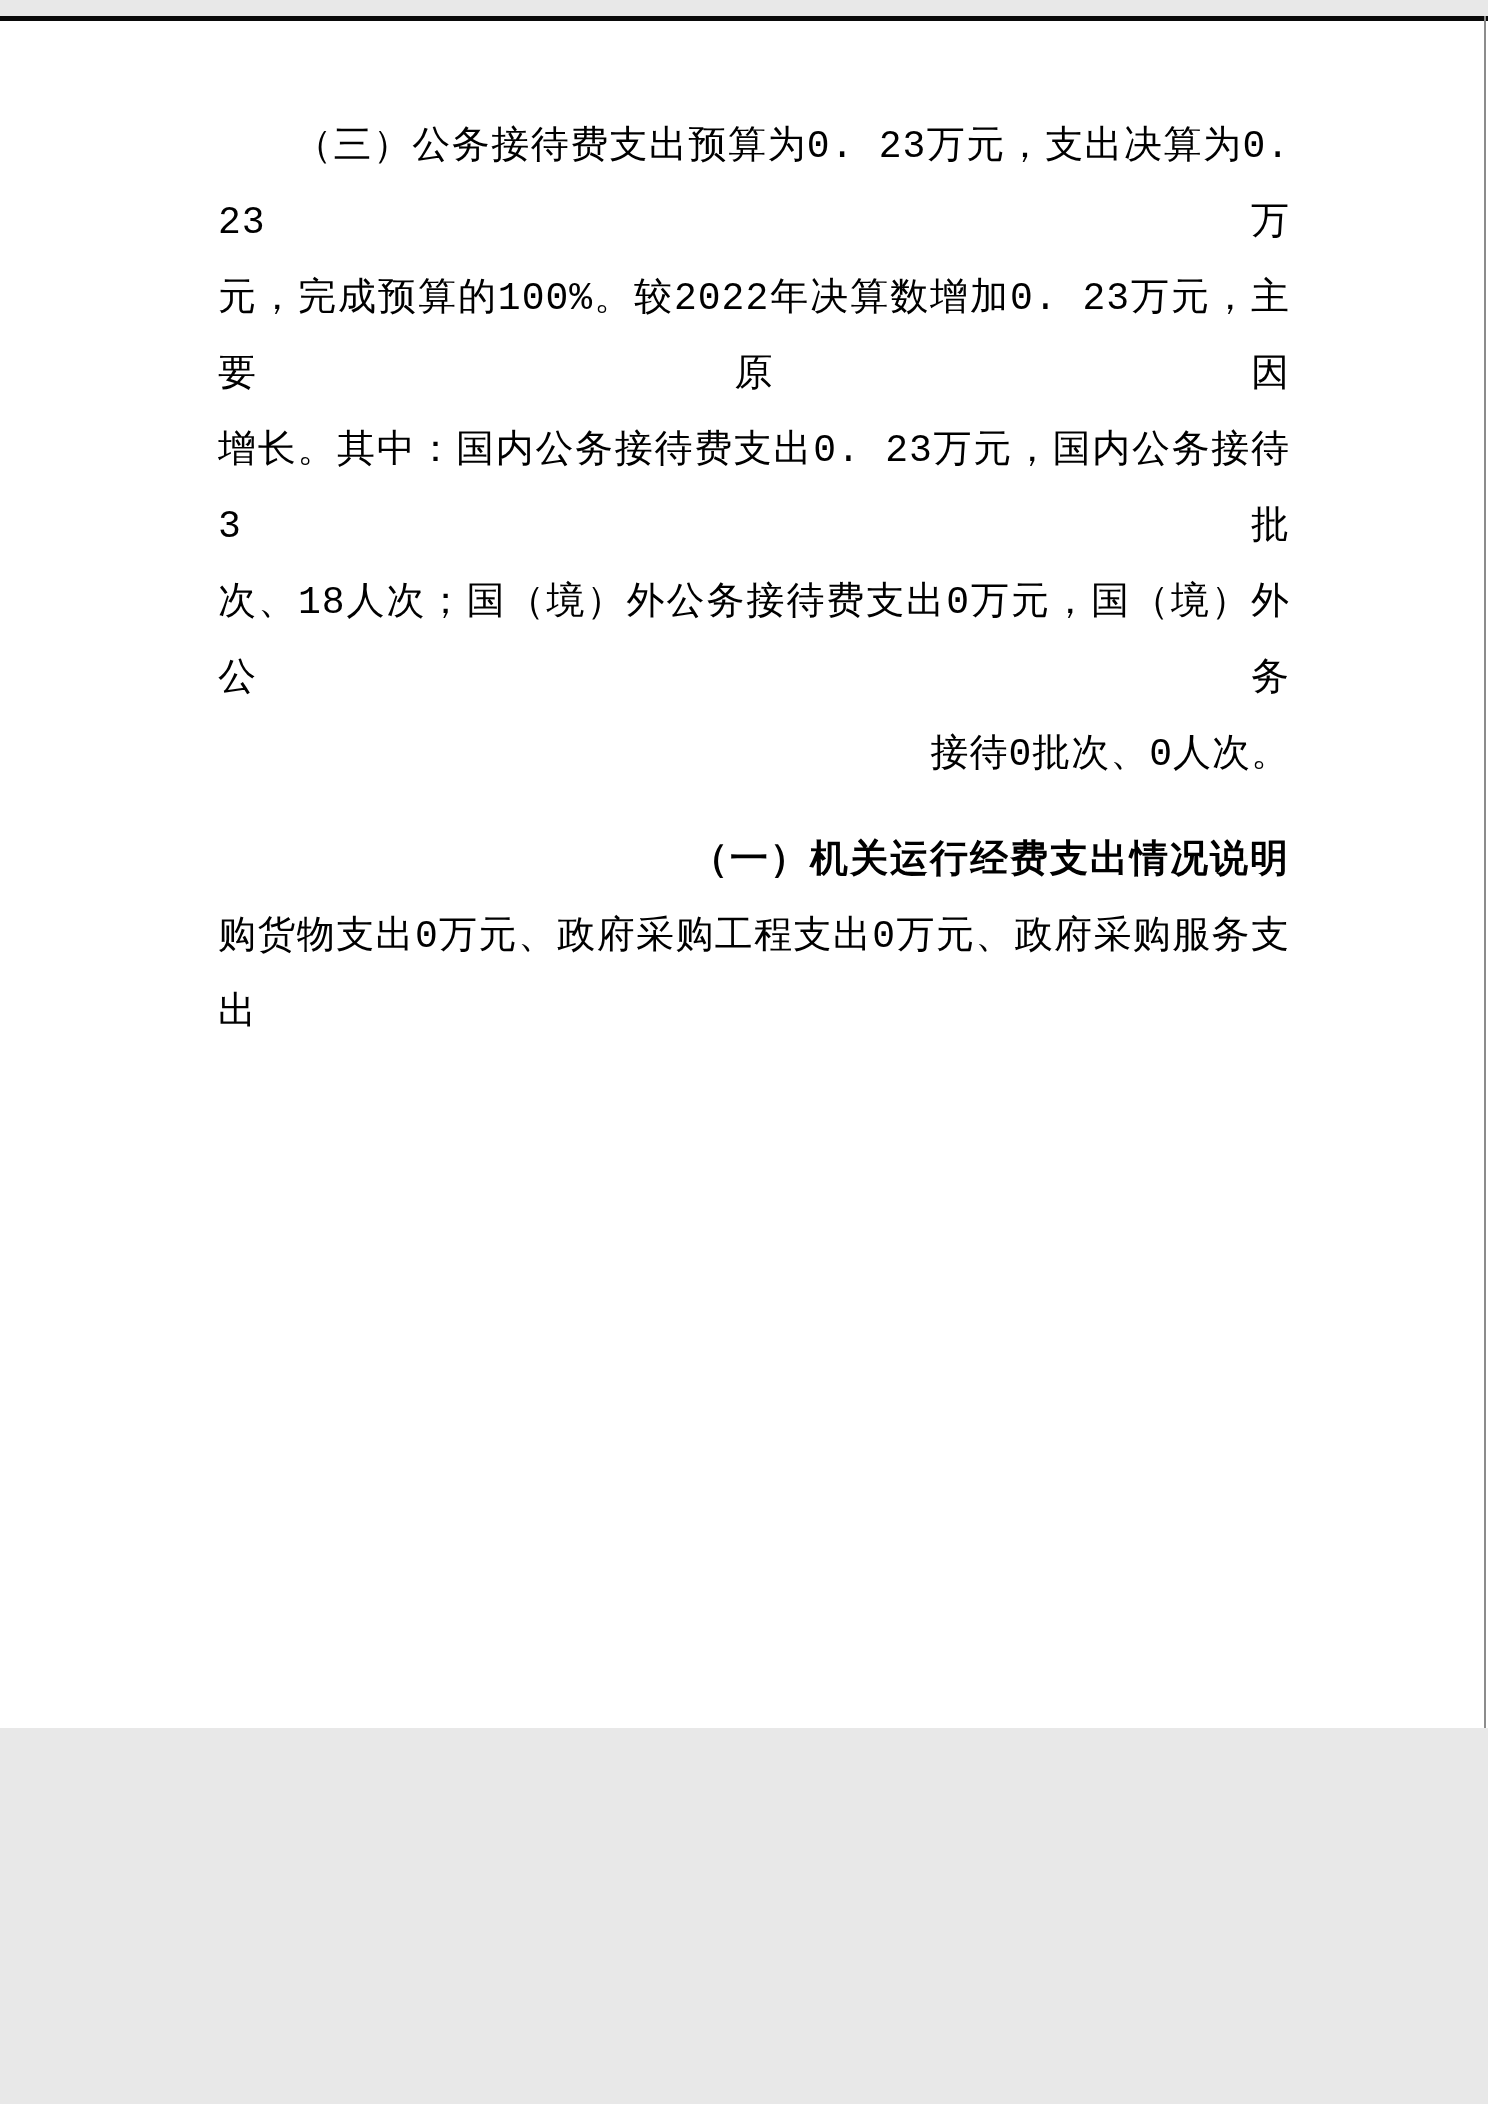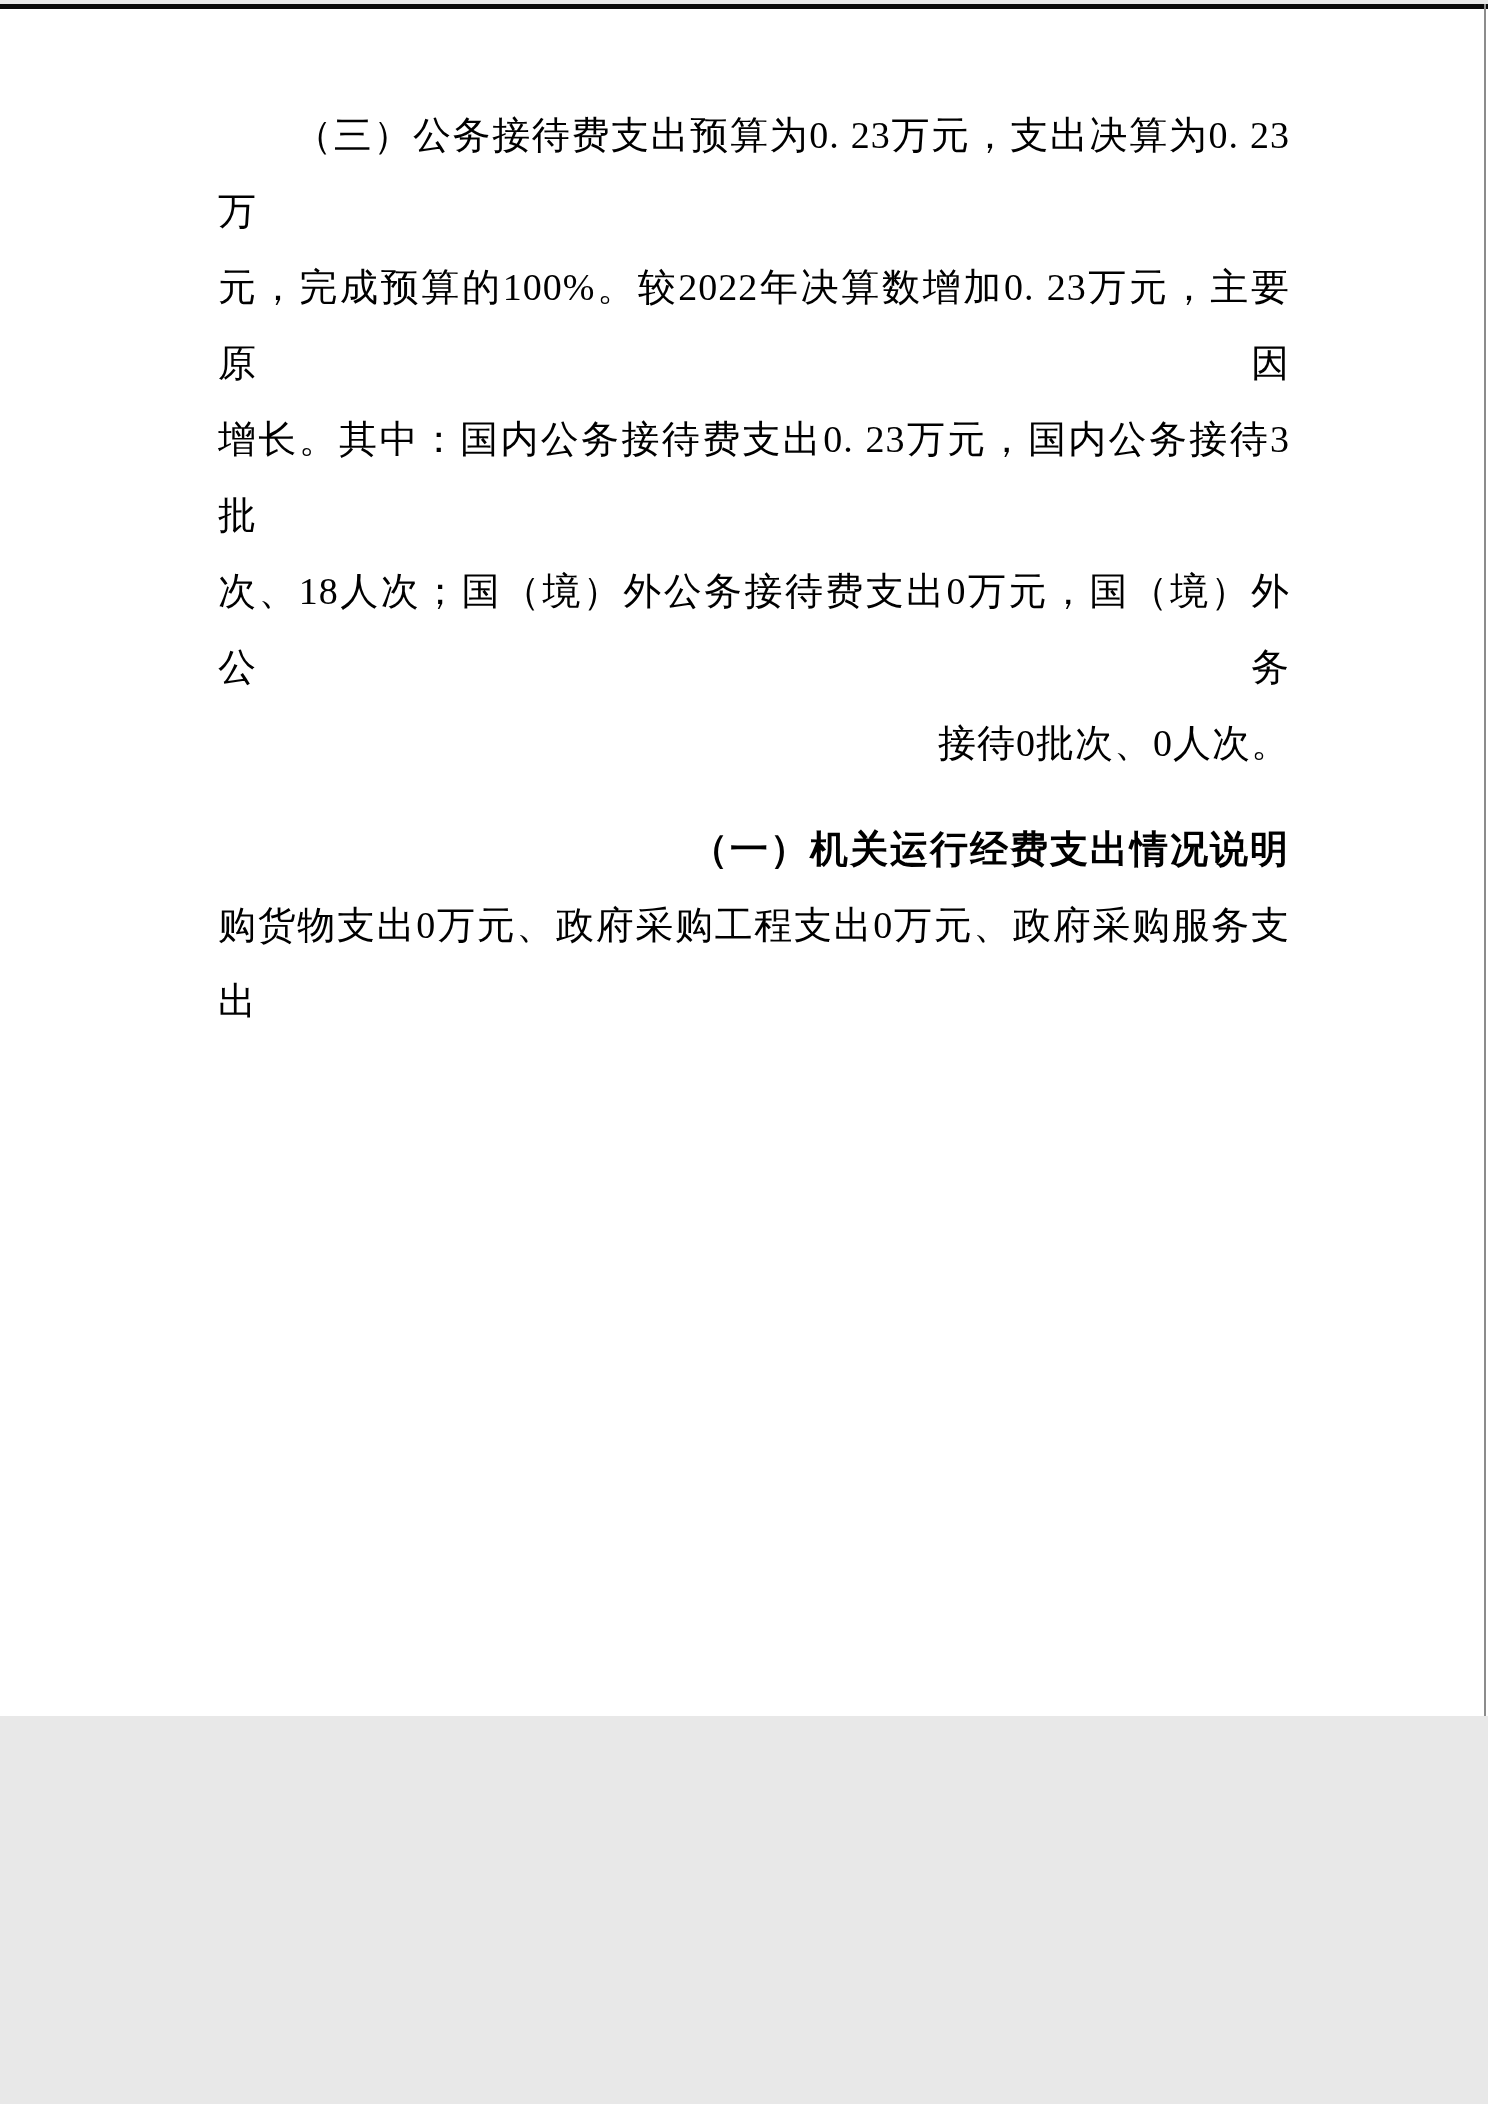--- a/index.html
+++ b/index.html
@@ -1,22 +1,22 @@
 <!DOCTYPE html>
 <html lang="zh"><head>
 <meta charset="utf-8">
 <style>
   html, body { margin: 0; padding: 0; background: #e8e8e8; }
   .page {
     position: relative;
     width: 1488px;
     height: 1712px;
-    margin: 4px auto;
+    margin: 16px auto;
     background: #ffffff;
-    font-family: Liberation Serif, serif;
+    font-family: Liberation Mono, monospace;
     color: #000000;
     overflow: hidden;
   }
   .scan-top-edge {
     position: absolute;
     top: 0; left: 0;
     width: 100%; height: 5px;
     background: #0a0a0a;
   }
   .scan-right-edge {

